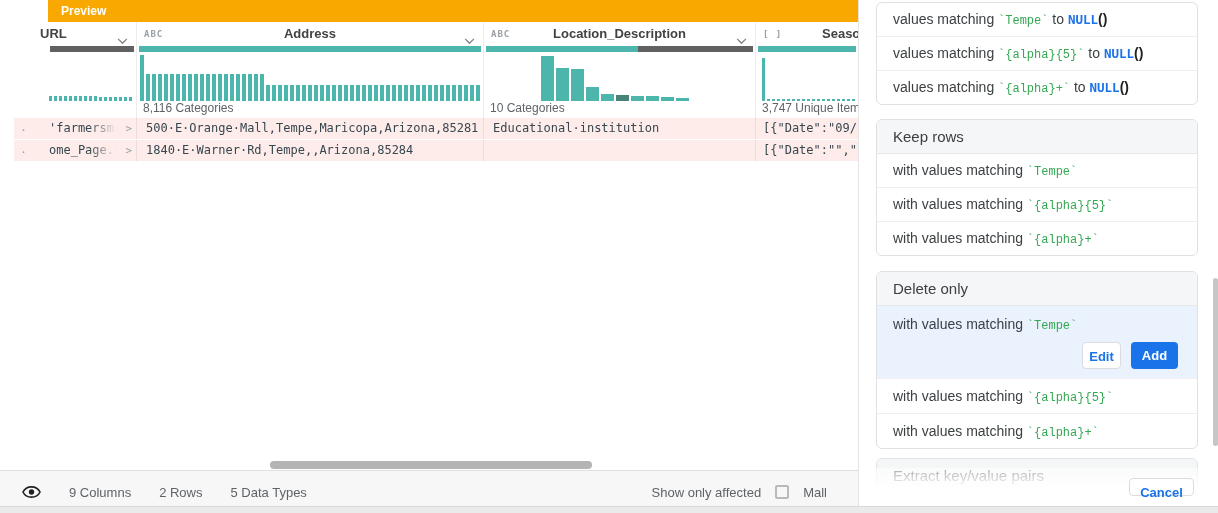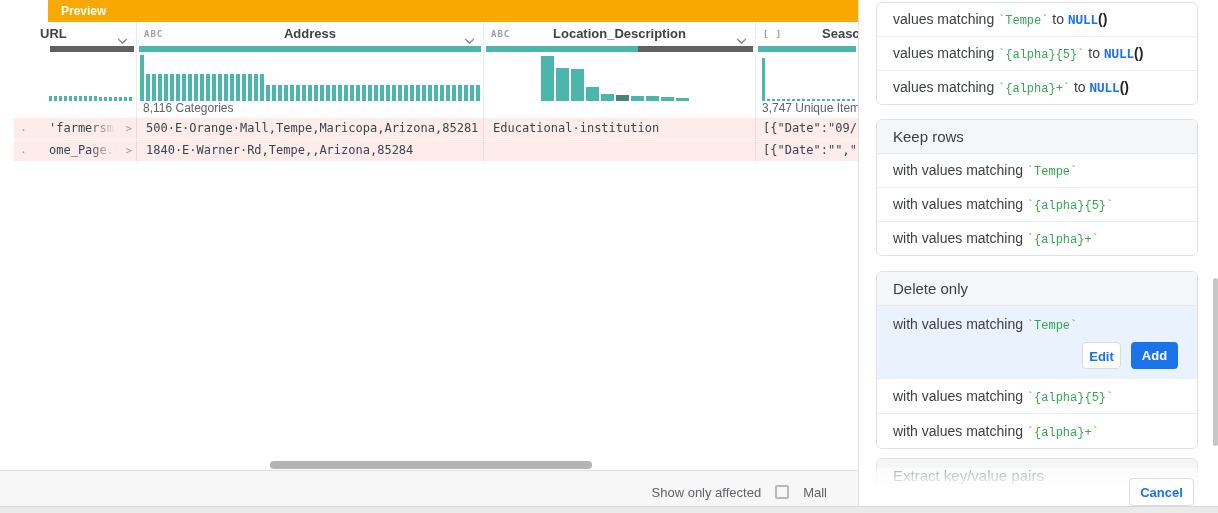--- a/index.html
+++ b/index.html
@@ -64,21 +64,21 @@
   .sug-item.selected .sug-line{position:absolute;left:16px;top:2px;line-height:33px;}
   code.g{font-family:Liberation Mono, monospace;font-size:12px;color:var(--green);}
   code.b{font-family:"DejaVu Sans Mono",monospace;font-size:12.5px;color:var(--blue);font-weight:bold;}
   .parens{color:#202124;font-weight:bold;}
   .btn{position:absolute;height:27px;border-radius:4px;font-size:13px;font-weight:bold;text-align:center;
        line-height:27px;box-sizing:border-box;cursor:pointer;}
   .btn-edit{right:76px;top:36px;width:39px;background:#fff;border:1px solid #dadce0;color:var(--blue);}
   .btn-add{right:19px;top:36px;width:47px;background:var(--blue);color:#fff;}
   .panel-footer{position:absolute;left:0;right:0;top:468px;height:45px;
                 background:linear-gradient(to bottom,rgba(255,255,255,0.55),#ffffff 45%);}
-  .btn-cancel{left:270px;top:10px;width:65px;height:28px;line-height:28px;position:absolute;background:#fff;
+  .btn-cancel{left:270px;top:10px;width:65px;height:18px;line-height:28px;position:absolute;background:#fff;
               border:1px solid #dadce0;border-radius:4px;color:var(--blue);font-size:13px;font-weight:bold;
               text-align:center;box-sizing:border-box;}
   .vscroll{position:absolute;left:354px;top:278px;width:5px;height:168px;border-radius:3px;background:#c6c6c6;}
   .bottom-strip{position:absolute;left:0;right:0;bottom:0;height:6px;background:#eaeaea;border-top:1px solid #d9d9d9;}
 </style>
 </head>
 <body>
 
 <div class="app">
 
@@ -216,20 +216,21 @@
           <span class="bar" style="width: 13px; height: 33px; margin-right: 2px; flex: 0 0 auto;"></span>
           <span class="bar" style="width: 13px; height: 32px; margin-right: 2px; flex: 0 0 auto;"></span>
           <span class="bar" style="width: 13px; height: 14px; margin-right: 2px; flex: 0 0 auto;"></span>
           <span class="bar" style="width: 13px; height: 7px; margin-right: 2px; flex: 0 0 auto;"></span>
           <span class="bar dark" style="width: 13px; height: 6px; margin-right: 2px; flex: 0 0 auto;"></span>
           <span class="bar" style="width: 13px; height: 5px; margin-right: 2px; flex: 0 0 auto;"></span>
           <span class="bar" style="width: 13px; height: 5px; margin-right: 2px; flex: 0 0 auto;"></span>
           <span class="bar" style="width: 13px; height: 4px; margin-right: 2px; flex: 0 0 auto;"></span>
           <span class="bar" style="width: 13px; height: 3px; margin-right: 2px; flex: 0 0 auto;"></span>
         </div>
+      <div class="count-label">10 Categories</div>
     </div>
 
     <div class="colblock col-season" style="left:756px;width:102px;border-right:none;">
       <div class="colhead">
         <span class="type-ic">[ ]</span>
         <span class="col-title">Season</span>
       </div>
       <div class="qbar">
           <span class="q-teal" style="flex: 1 1 0%;"></span>
         </div>
@@ -268,20 +269,31 @@
       <span class="row-dot">·</span>
       <div class="cell cell-url"><span>ome_Page.h</span><span class="fade"></span><span class="cell-chev">&gt;</span></div>
       <div class="cell cell-address">1840·E·Warner·Rd,Tempe,,Arizona,85284</div>
       <div class="cell cell-location"></div>
       <div class="cell cell-season">[{"Date":"","</div>
     </div>
 
     <div class="hscroll"></div>
 
     <div class="statusbar">
+      <div class="status-left">
+        <span class="eye">
+          <svg width="19" height="14" viewBox="0 0 24 16">
+              <path d="M12 1.5C7.2 1.5 3.1 4.1 1.2 8c1.9 3.9 6 6.5 10.8 6.5S20.9 11.9 22.8 8C20.9 4.1 16.8 1.5 12 1.5z" fill="none" stroke="#212121" stroke-width="2"></path>
+              <circle cx="12" cy="8" r="3.4" fill="#212121"></circle>
+            </svg>
+        </span>
+        <span class="status-text">9 Columns</span>
+        <span class="status-text">2 Rows</span>
+        <span class="status-text">5 Data Types</span>
+      </div>
       <div class="status-right">
         <span class="status-text">Show only affected</span>
         <span class="checkbox"></span>
         <span class="status-text">Mall</span>
       </div>
     </div>
   </div>
 
   <div class="side-panel">
 

